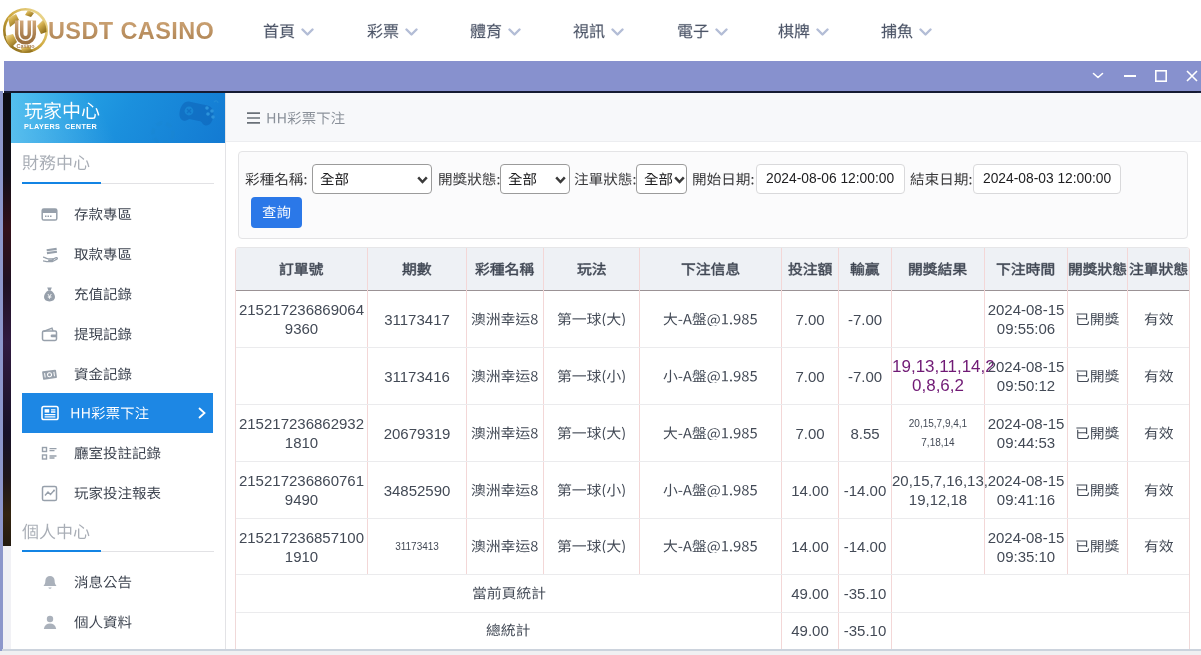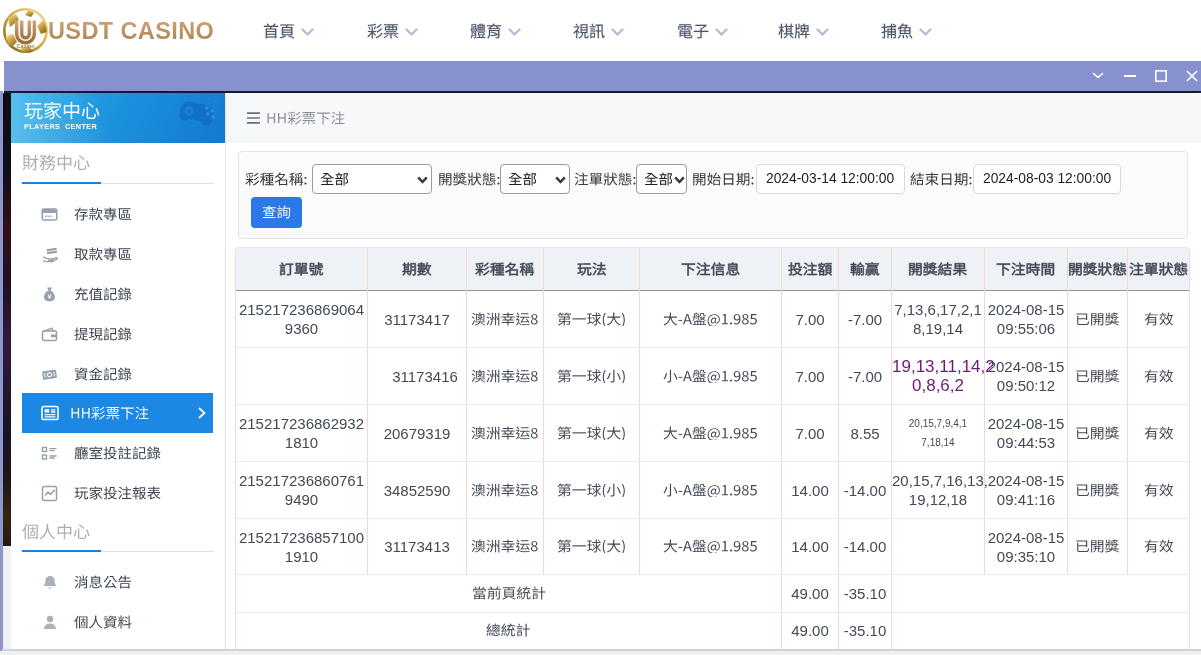--- a/index.html
+++ b/index.html
@@ -440,21 +440,21 @@
       <g fill="#1d1d1f" transform="translate(0,880) scale(1,-1)">
         <use href="#g5168" x="0"></use>
         <use href="#g90E8" x="1000"></use>
       </g>
     </svg>
   </div>
 <svg class="a" style="left:674px;top:176px" width="11" height="8" viewBox="0 0 11 8">
     <path d="M1.2 1.4 5.5 6 9.8 1.4" fill="none" stroke="#3a3a3a" stroke-width="2.5"></path>
   </svg>
 <div class="a" style="left:756px;top:164px;width:149px;height:30px;background:#fff;border:1px solid #d9d9db;border-radius:4px;box-sizing:border-box"></div>
-<div class="a" style="left:766px;top:164px;height:30px;line-height:30px;font-size:13.8px;color:#1d1d1f">2024-03-14 12:00:00</div>
+<div class="a" style="left:766px;top:164px;height:30px;line-height:30px;font-size:13.8px;color:#1d1d1f">2024-08-06 12:00:00</div>
 <div class="a" style="left:973px;top:164px;width:148px;height:30px;background:#fff;border:1px solid #d9d9db;border-radius:4px;box-sizing:border-box"></div>
 <div class="a" style="left:983px;top:164px;height:30px;line-height:30px;font-size:13.8px;color:#1d1d1f">2024-08-03 12:00:00</div>
 <div class="a" style="left:251px;top:197px;width:51px;height:31px;background:#2b78e8;border-radius:4px"></div>
 <div class="a" style="left:262.0px;top:205.2px">
     <svg width="29.0" height="14" viewBox="0 0 2000 1000" preserveAspectRatio="none" style="display:block">
       <g fill="#ffffff" transform="translate(0,880) scale(1,-1)">
         <use href="#g67E5" x="0"></use>
         <use href="#g8A62" x="1000"></use>
       </g>
     </svg>
@@ -616,40 +616,39 @@
           <use href="#g31" x="3901"></use>
           <use href="#g2E" x="4456"></use>
           <use href="#g39" x="4734"></use>
           <use href="#g38" x="5289"></use>
           <use href="#g35" x="5844"></use>
         </g>
       </svg>
     </div>
     <div class="a" style="left:546px;top:61.5px;width:56px;text-align:center;font-size:15px;line-height:19px;color:#434a56">7.00</div>
     <div class="a" style="left:603px;top:61.5px;width:52px;text-align:center;font-size:15px;line-height:19px;color:#434a56">-7.00</div>
-    <div class="a" style="left:656px;top:52.0px;width:92px;text-align:center;font-size:15px;line-height:19px;color:#434a56">7,13,6,17,2,1<br>8,19,14</div>
     <div class="a" style="left:749px;top:52.0px;width:82px;text-align:center;font-size:15px;line-height:19px;color:#434a56">2024-08-15<br>09:55:06</div>
     <div class="a" style="left:832px;top:63.6px;width:59px;display:flex;justify-content:center">
       <svg width="44.4" height="14" viewBox="0 0 3000 1000" preserveAspectRatio="none" style="display:block">
         <g fill="#434a56" transform="translate(0,880) scale(1,-1)">
           <use href="#g5DF2" x="0"></use>
           <use href="#g958B" x="1000"></use>
           <use href="#g734E" x="2000"></use>
         </g>
       </svg>
     </div>
     <div class="a" style="left:892px;top:63.6px;width:61px;display:flex;justify-content:center">
       <svg width="29.6" height="14" viewBox="0 0 2000 1000" preserveAspectRatio="none" style="display:block">
         <g fill="#434a56" transform="translate(0,880) scale(1,-1)">
           <use href="#g6709" x="0"></use>
           <use href="#g6548" x="1000"></use>
         </g>
       </svg>
     </div>
-    <div class="a" style="left:140px;top:118.5px;width:98px;text-align:center;font-size:15px;line-height:19px;color:#434a56">31173416</div>
+    <div class="a" style="left:132px;top:118.5px;width:98px;text-align:center;font-size:15px;line-height:19px;color:#434a56">31173416</div>
     <div class="a" style="left:231px;top:120.6px;width:76px;display:flex;justify-content:center">
       <svg width="67.4" height="14" viewBox="0 0 4555 1000" preserveAspectRatio="none" style="display:block">
         <g fill="#434a56" transform="translate(0,880) scale(1,-1)">
           <use href="#g6FB3" x="0"></use>
           <use href="#g6D32" x="1000"></use>
           <use href="#g5E78" x="2000"></use>
           <use href="#g8FD0" x="3000"></use>
           <use href="#g38" x="4000"></use>
         </g>
       </svg>
@@ -821,21 +820,21 @@
     </div>
     <div class="a" style="left:892px;top:234.6px;width:61px;display:flex;justify-content:center">
       <svg width="29.6" height="14" viewBox="0 0 2000 1000" preserveAspectRatio="none" style="display:block">
         <g fill="#434a56" transform="translate(0,880) scale(1,-1)">
           <use href="#g6709" x="0"></use>
           <use href="#g6548" x="1000"></use>
         </g>
       </svg>
     </div>
     <div class="a" style="left:0px;top:279.5px;width:131px;text-align:center;font-size:15px;line-height:19px;color:#434a56">215217236857100<br>1910</div>
-    <div class="a" style="left:132px;top:289.0px;width:98px;text-align:center;font-size:15px;line-height:19px;color:#434a56">31173413</div>
+    <div class="a" style="left:132px;top:289.0px;width:98px;text-align:center;font-size:10px;line-height:19px;color:#434a56">31173413</div>
     <div class="a" style="left:231px;top:291.1px;width:76px;display:flex;justify-content:center">
       <svg width="67.4" height="14" viewBox="0 0 4555 1000" preserveAspectRatio="none" style="display:block">
         <g fill="#434a56" transform="translate(0,880) scale(1,-1)">
           <use href="#g6FB3" x="0"></use>
           <use href="#g6D32" x="1000"></use>
           <use href="#g5E78" x="2000"></use>
           <use href="#g8FD0" x="3000"></use>
           <use href="#g38" x="4000"></use>
         </g>
       </svg>

